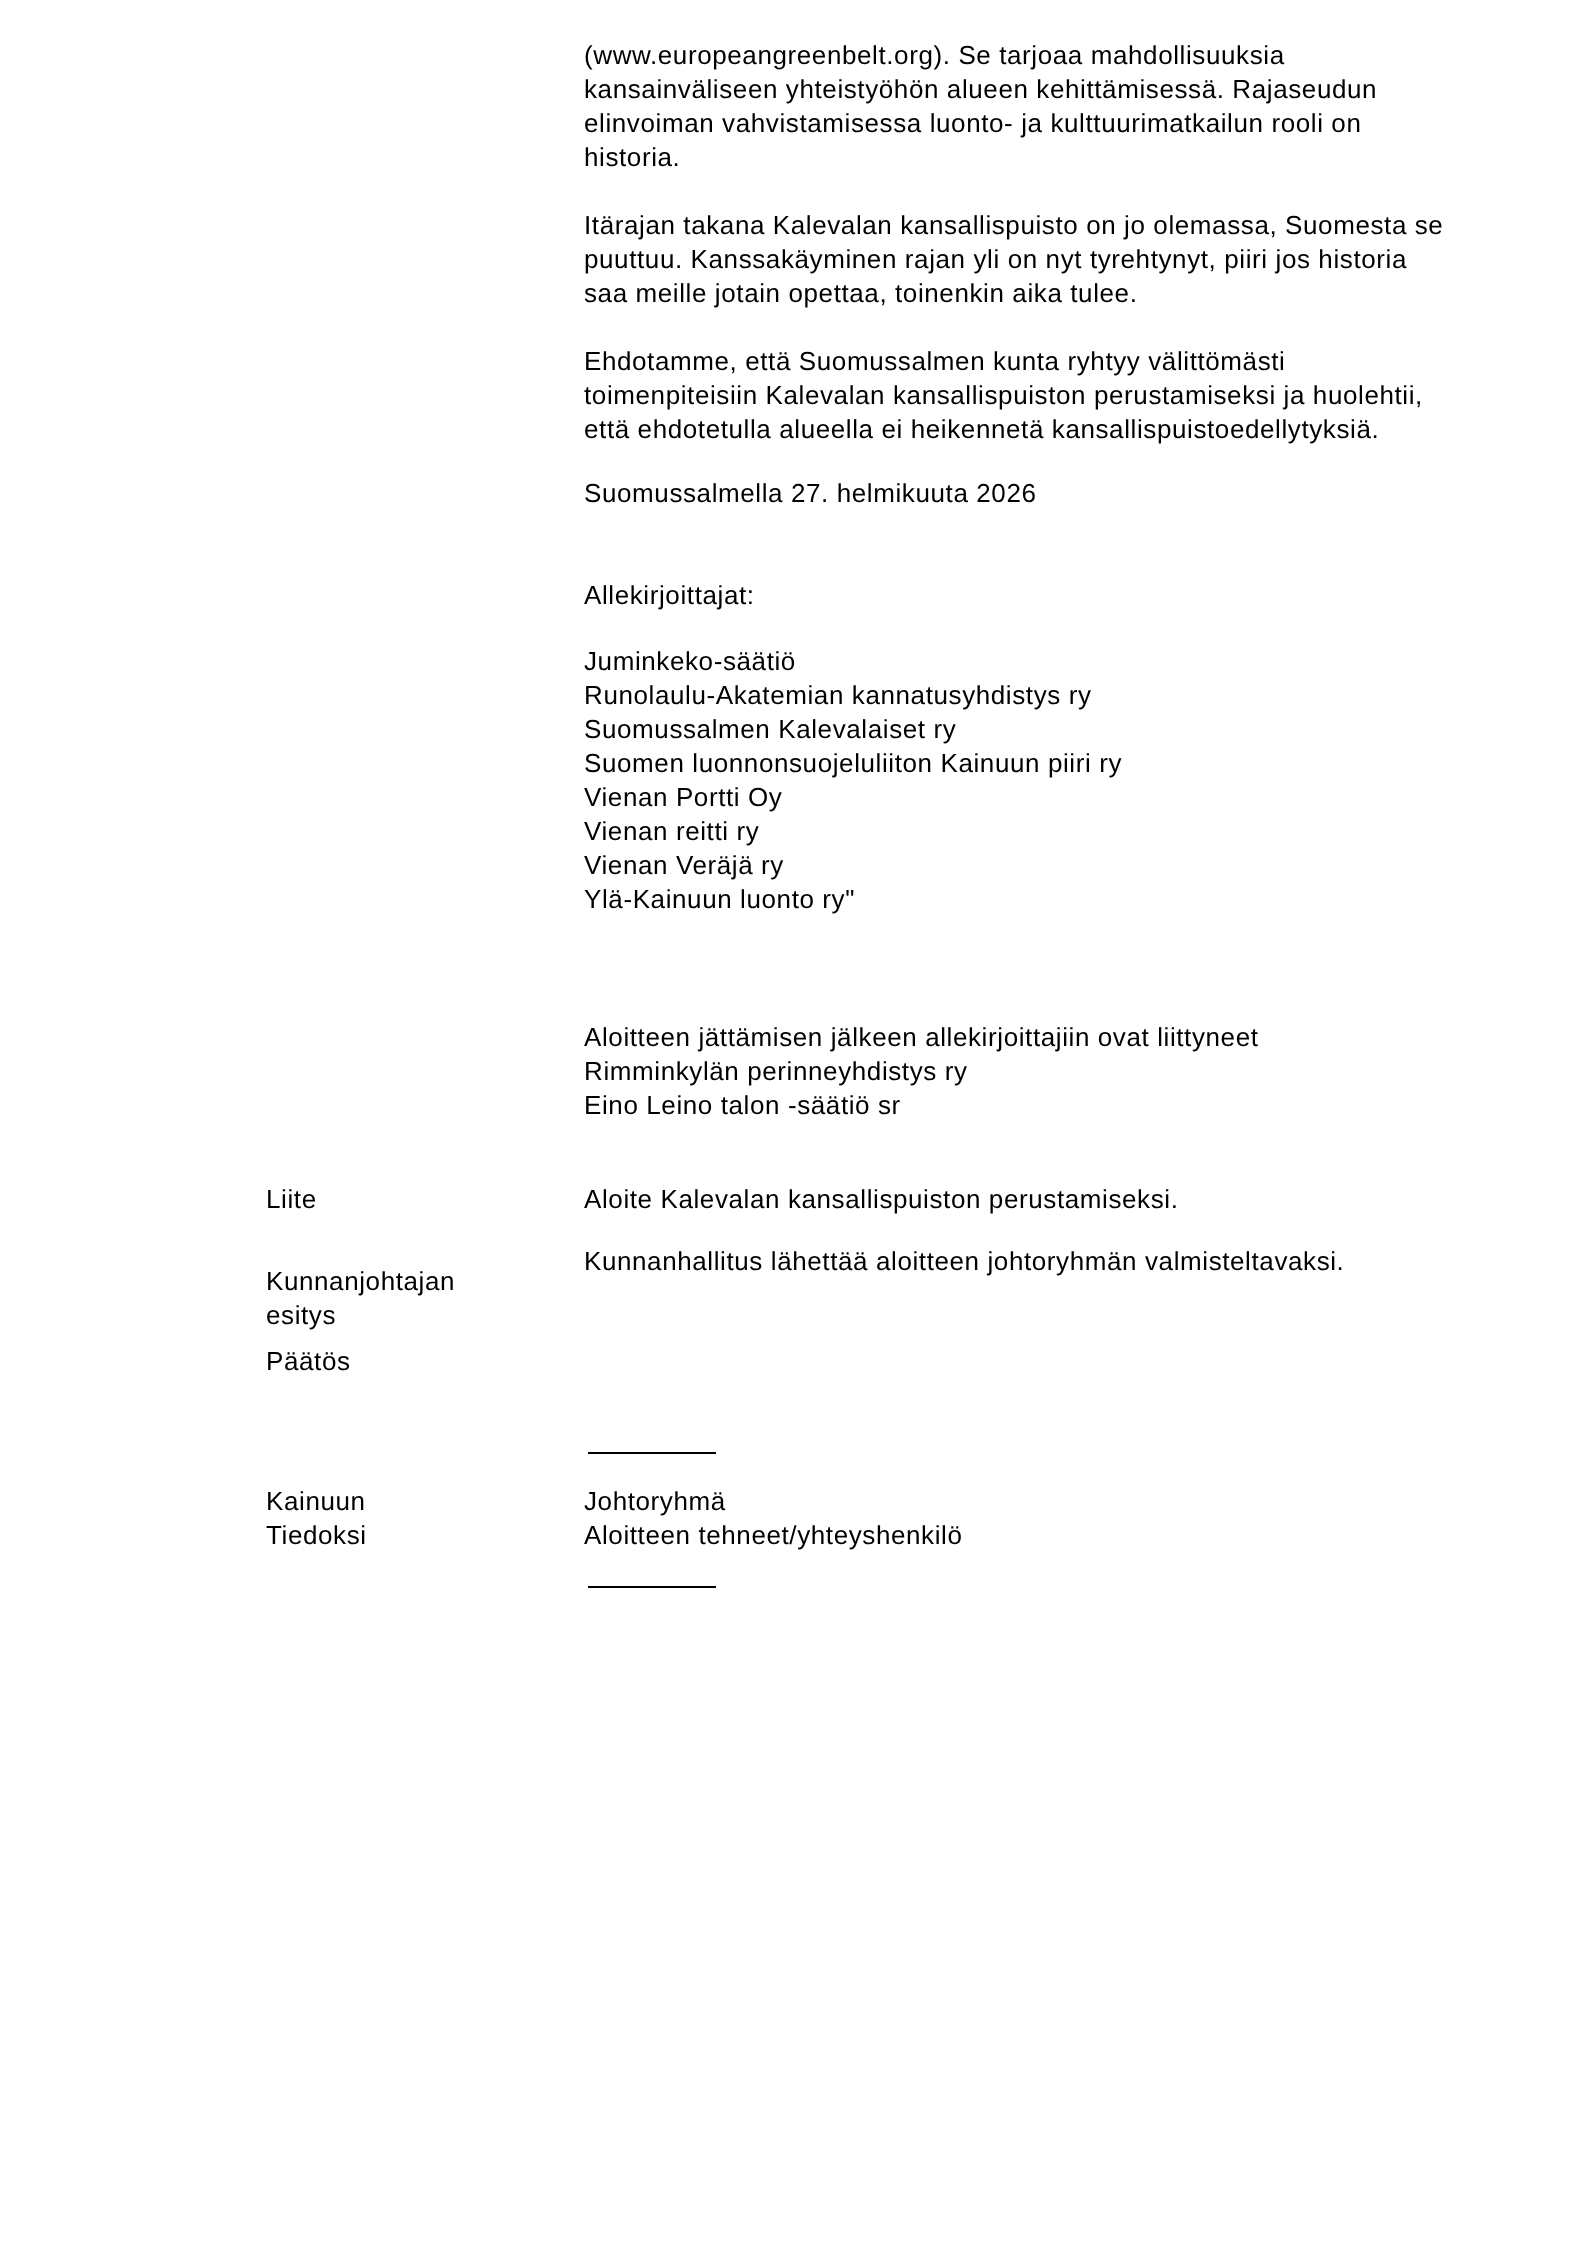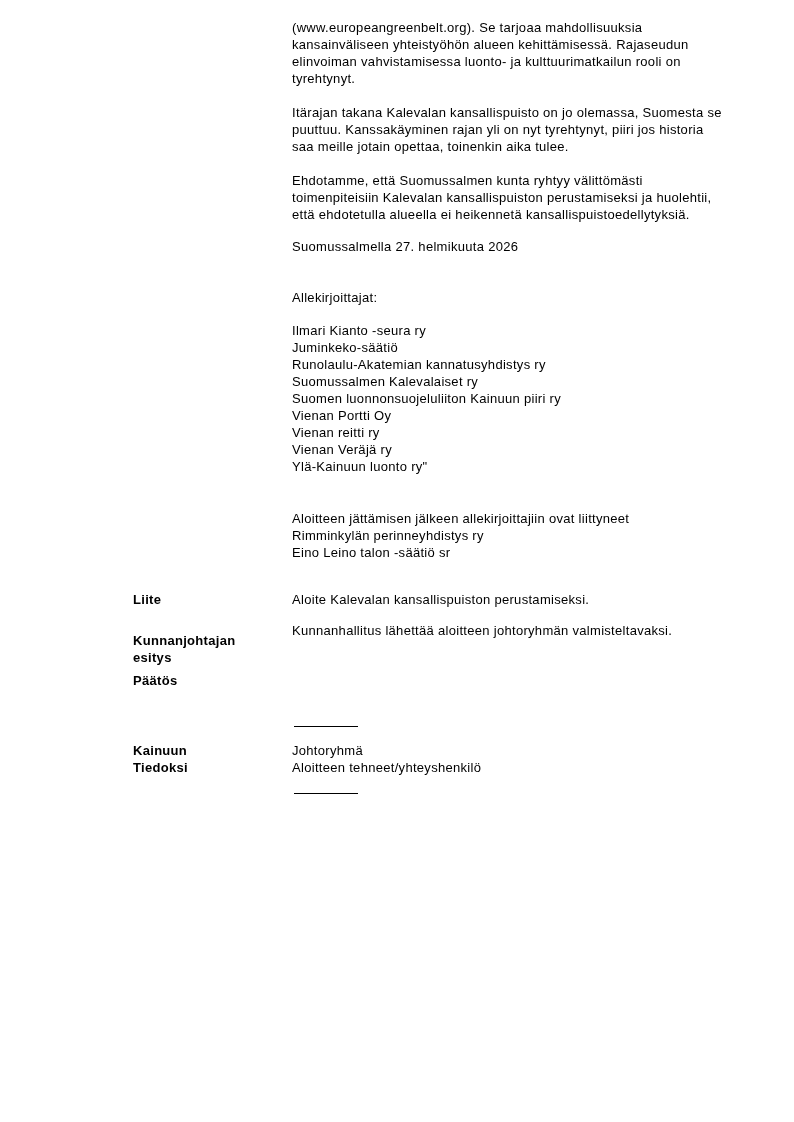--- a/index.html
+++ b/index.html
@@ -18,62 +18,61 @@
     line-height: 17px;
     letter-spacing: 0.3px;
     overflow: hidden;
     margin-left: 29px;
   }
   .abs { position: absolute; }
   .body-col { left: 263px; width: 495px; }
   .label-col {
     left: 104px;
     width: 150px;
-    font-weight: bold;
+    font-weight: normal;
   }
   .para div { height: 17px; white-space: pre; }
   .single-line { white-space: pre; }
   .rule {
     position: absolute;
     left: 265px;
     width: 64px;
     height: 0;
     border-top: 1px solid #000000;
   }
 </style>
 </head>
 <body>
 
 <div class="page">
 
   <div class="abs body-col para" style="top:19px">
       <div>(www.europeangreenbelt.org). Se tarjoaa mahdollisuuksia</div>
       <div>kansainväliseen yhteistyöhön alueen kehittämisessä. Rajaseudun</div>
       <div>elinvoiman vahvistamisessa luonto- ja kulttuurimatkailun rooli on</div>
-      <div>tyrehtynyt.</div>
+      <div>historia.</div>
     </div>
 
   <div class="abs body-col para" style="top:104px">
       <div>Itärajan takana Kalevalan kansallispuisto on jo olemassa, Suomesta se</div>
       <div>puuttuu. Kanssakäyminen rajan yli on nyt tyrehtynyt, piiri jos historia</div>
       <div>saa meille jotain opettaa, toinenkin aika tulee.</div>
     </div>
 
   <div class="abs body-col para" style="top:172px">
       <div>Ehdotamme, että Suomussalmen kunta ryhtyy välittömästi</div>
       <div>toimenpiteisiin Kalevalan kansallispuiston perustamiseksi ja huolehtii,</div>
       <div>että ehdotetulla alueella ei heikennetä kansallispuistoedellytyksiä.</div>
     </div>
 
   <div class="abs body-col single-line" style="top:238px">Suomussalmella 27. helmikuuta 2026</div>
 
   <div class="abs body-col single-line" style="top:289px">Allekirjoittajat:</div>
 
   <div class="abs body-col para" style="top:322px">
-      <div>Ilmari Kianto -seura ry</div>
       <div>Juminkeko-säätiö</div>
       <div>Runolaulu-Akatemian kannatusyhdistys ry</div>
       <div>Suomussalmen Kalevalaiset ry</div>
       <div>Suomen luonnonsuojeluliiton Kainuun piiri ry</div>
       <div>Vienan Portti Oy</div>
       <div>Vienan reitti ry</div>
       <div>Vienan Veräjä ry</div>
       <div>Ylä-Kainuun luonto ry"</div>
     </div>
 

